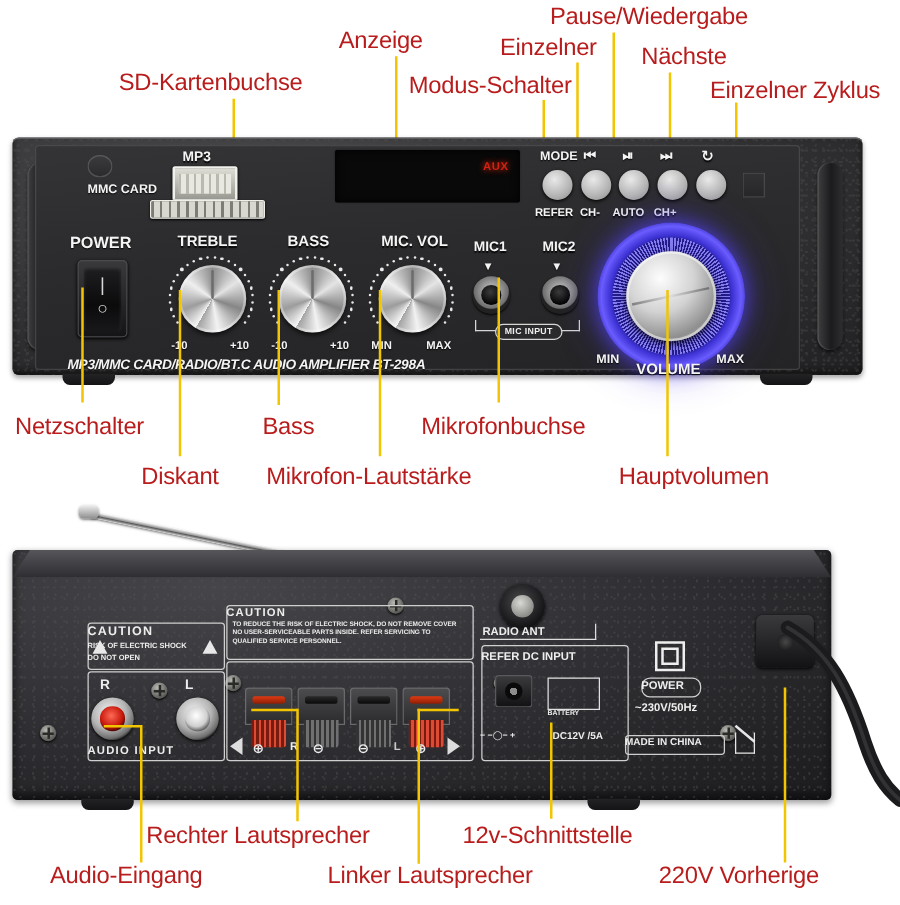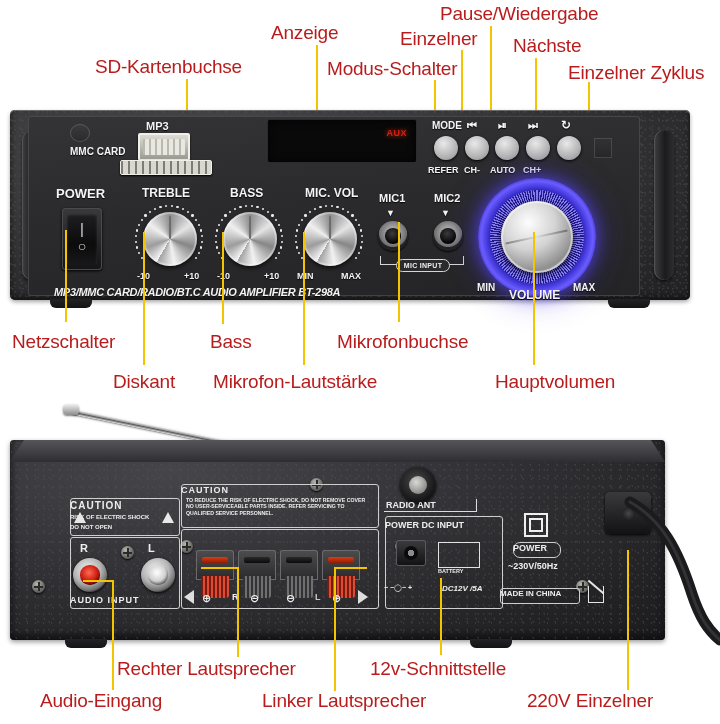--- a/index.html
+++ b/index.html
@@ -430,26 +430,26 @@
   <div style="position:absolute;left:174px;top:150px;width:0;height:0;border-top:7px solid transparent;border-bottom:7px solid transparent;border-right:10px solid #ddd;"></div>
   <div style="position:absolute;left:348px;top:150px;width:0;height:0;border-top:7px solid transparent;border-bottom:7px solid transparent;border-left:10px solid #ddd;"></div>
 
   <div class="antbase" style="left:390px;top:27px;">
       <i></i>
     </div>
   <div class="btxt" style="left:376px;top:60px;width:90px;font-size:9px;text-align:left;">RADIO ANT</div>
   <div style="position:absolute;left:374px;top:59px;width:92px;height:12px;border-right:1px solid #ddd;border-bottom:1px solid #ddd;"></div>
 
   <div class="boxlbl" style="left:375px;top:76px;width:116px;height:91px;"></div>
-  <div class="btxt" style="left:375px;top:80px;width:116px;font-size:9px;">POWER DC INPUT</div>
+  <div class="btxt" style="left:375px;top:80px;width:116px;font-size:9px;">REFER DC INPUT</div>
   <div class="dcjack" style="left:386px;top:100px;">
       <i></i>
     </div>
   <div class="btxt" style="left:374px;top:144px;width:62px;font-size:7px;">− −◯− +</div>
-  <div class="btxt" style="left:432px;top:144px;width:58px;font-size:8px;font-style:italic;">DC12V /5A</div>
+  <div class="btxt" style="left:432px;top:144px;width:58px;font-size:8px;">DC12V /5A</div>
   <div style="position:absolute;left:428px;top:102px;width:40px;height:24px;border:1px solid #e2e2e2;"></div>
   <div class="btxt" style="left:428px;top:128px;width:40px;font-size:5.5px;">BATTERY</div>
 
   <div class="sqicon" style="left:514px;top:73px;width:20px;height:20px;"></div>
   <div class="boxlbl" style="left:503px;top:102px;width:46px;height:14px;border-radius:7px;"></div>
   <div class="btxt" style="left:503px;top:103px;width:46px;font-size:9px;">POWER</div>
   <div class="btxt" style="left:498px;top:121px;width:58px;font-size:9px;">~230V/50Hz</div>
   <div class="boxlbl" style="left:490px;top:148px;width:78px;height:14px;"></div>
   <div class="btxt" style="left:490px;top:149px;width:78px;font-size:8px;">MADE IN CHINA</div>
   <div style="position:absolute;left:578px;top:146px;width:14px;height:16px;border:1.5px solid #e6e6e6;border-top:none;"></div>
@@ -471,13 +471,13 @@
 <div class="lead" style="left:201px;top:567px;width:37px;height:2px;"></div>
 <div class="lead" style="left:334px;top:567px;height:124px;"></div>
 <div class="lead" style="left:334px;top:567px;width:33px;height:2px;"></div>
 <div class="lead" style="left:440px;top:578px;height:77px;"></div>
 <div class="lead" style="left:627px;top:550px;height:140px;"></div>
 
 <div class="anno" style="left:40px;top:690px;">Audio-Eingang</div>
 <div class="anno" style="left:117px;top:658px;">Rechter Lautsprecher</div>
 <div class="anno" style="left:262px;top:690px;">Linker Lautsprecher</div>
 <div class="anno" style="left:370px;top:658px;">12v-Schnittstelle</div>
-<div class="anno" style="left:527px;top:690px;">220V Einzelner</div>
+<div class="anno" style="left:527px;top:690px;">220V Vorherige</div>
 
 </body></html>

